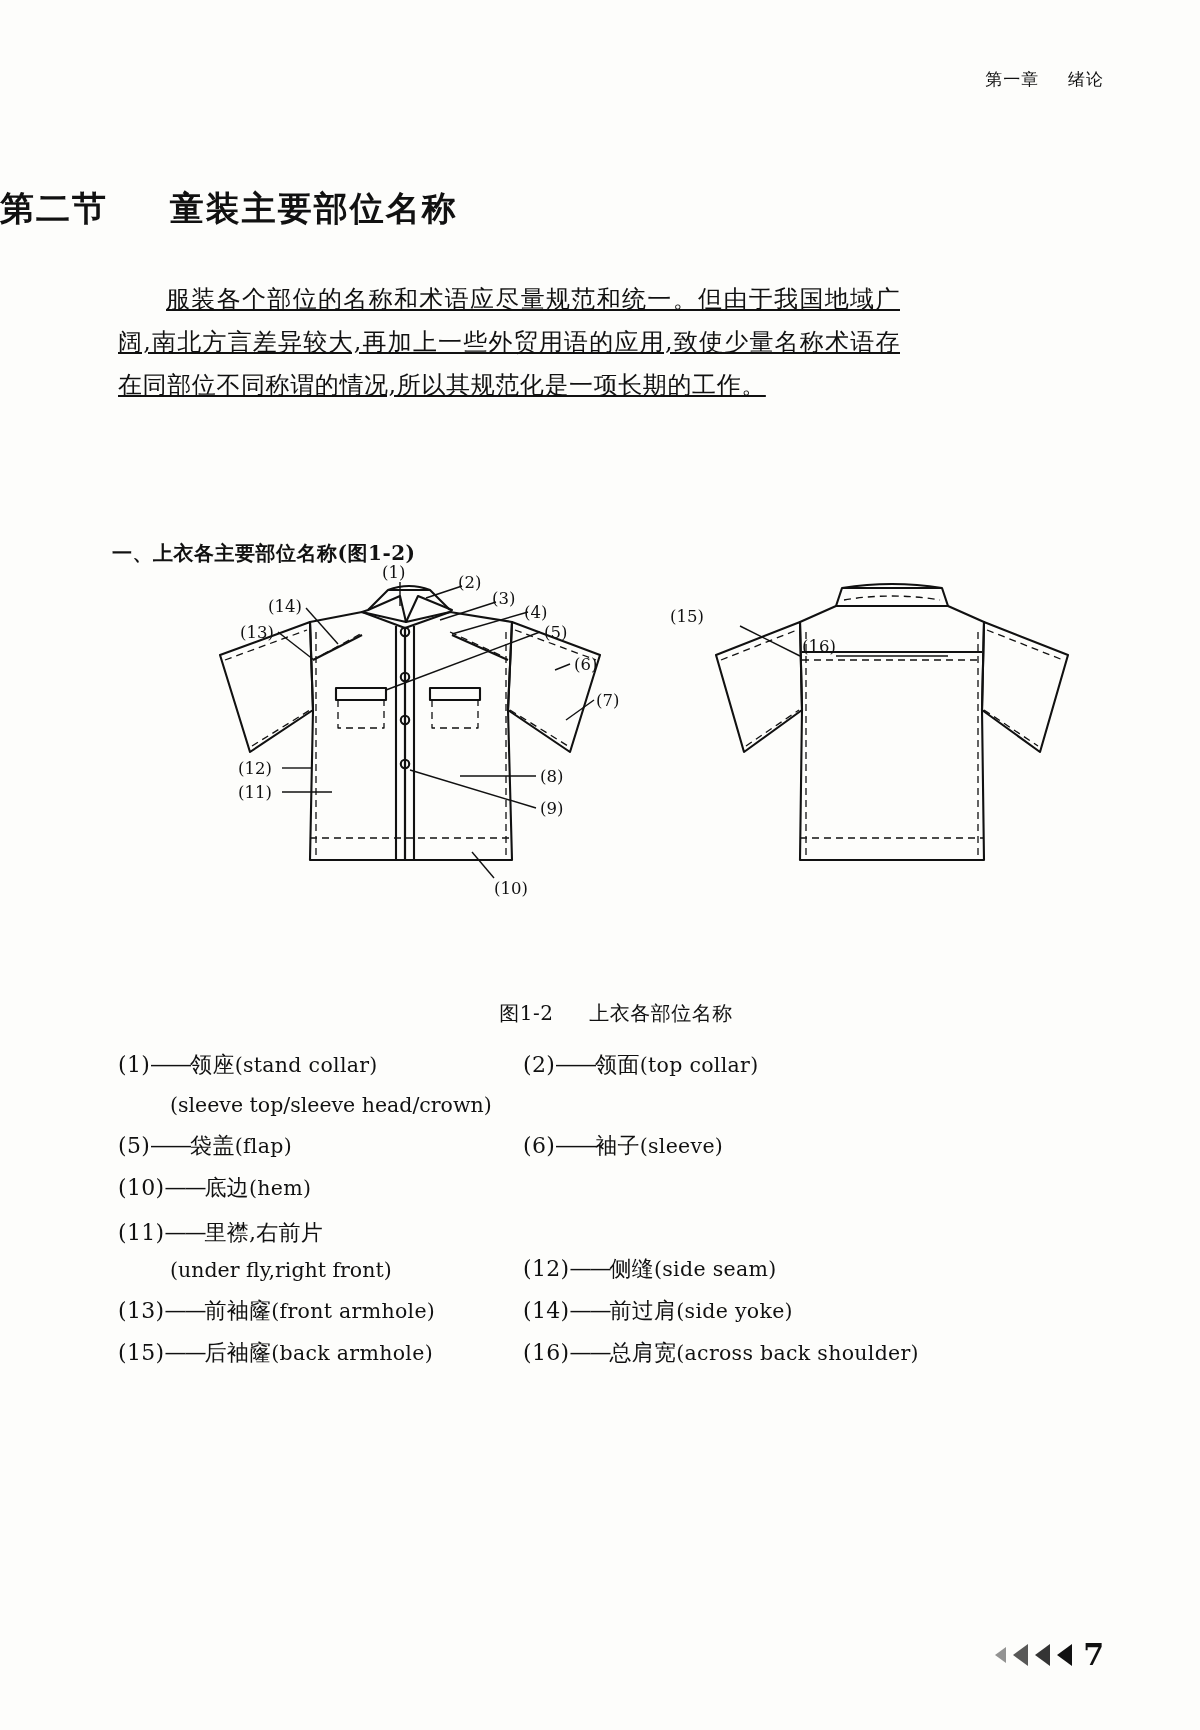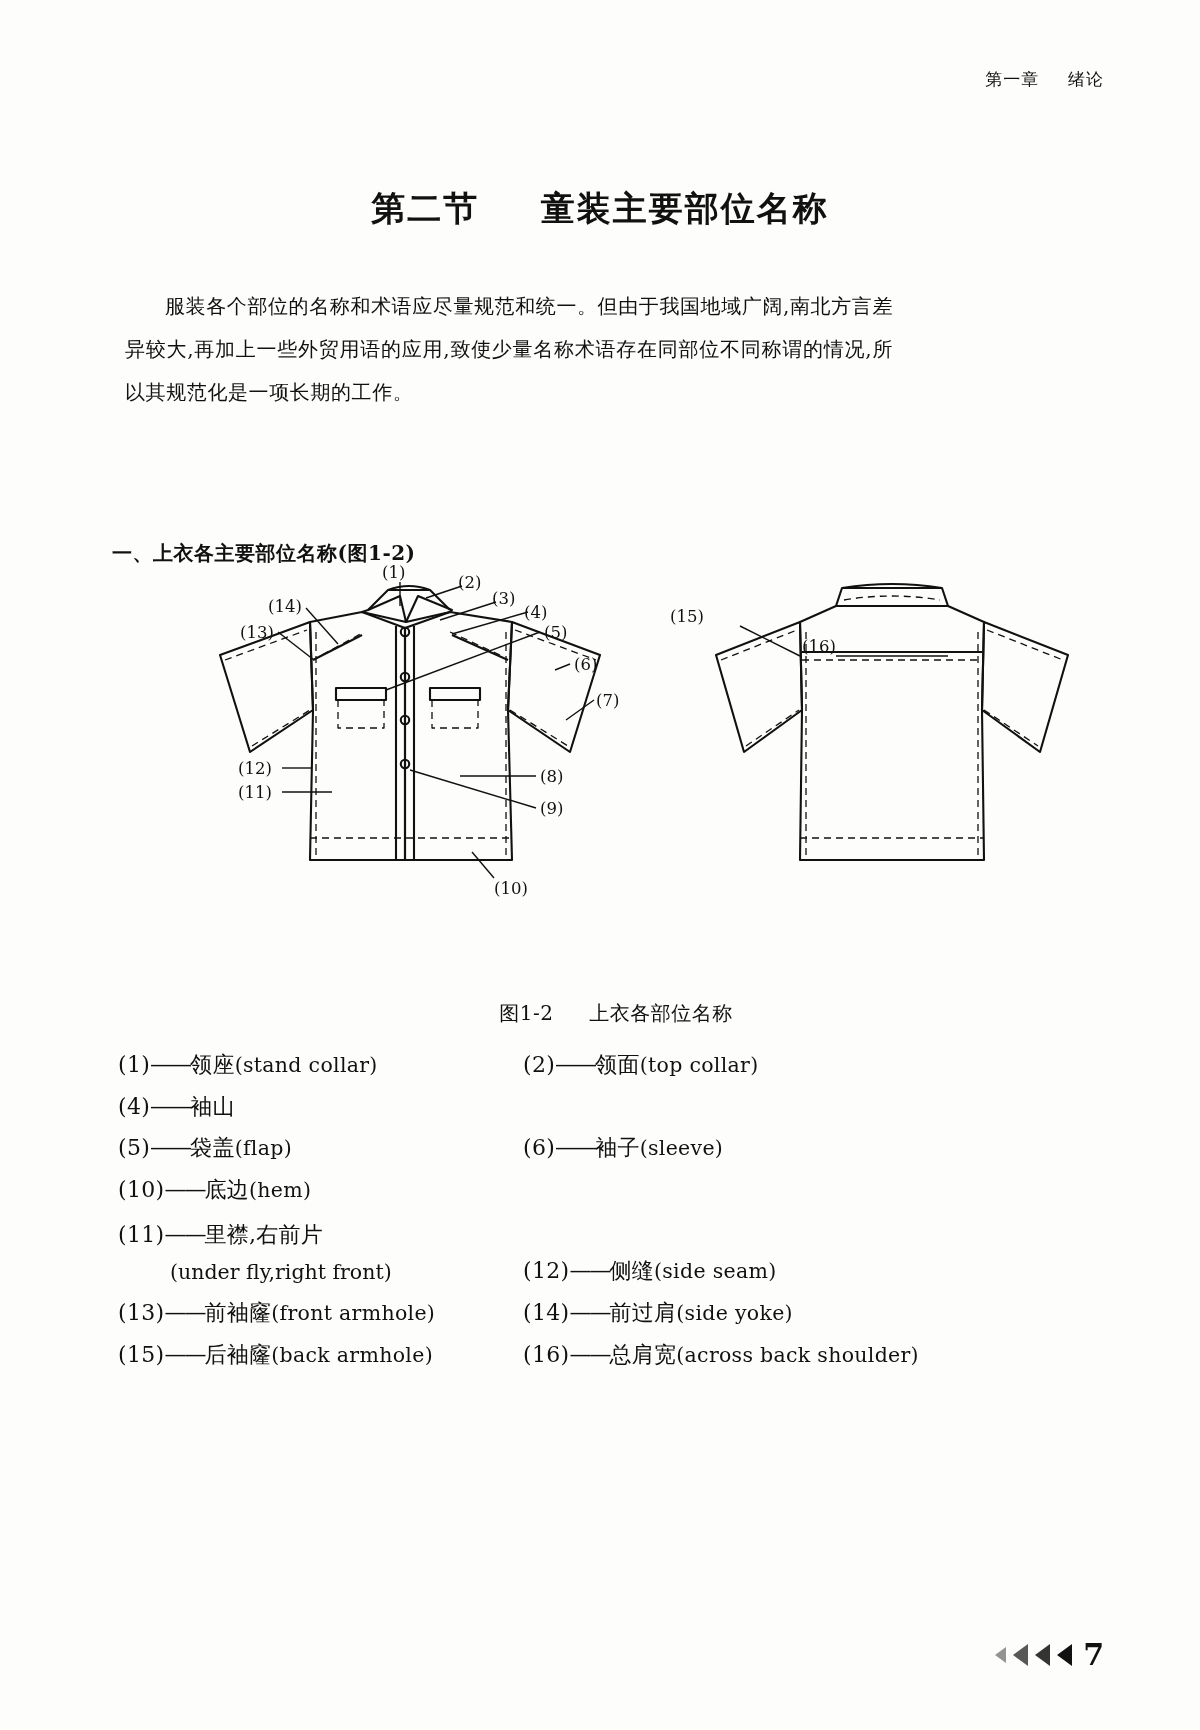--- a/index.html
+++ b/index.html
@@ -17,37 +17,37 @@
   .runhead{
     position:absolute;top:68px;right:96px;
     font-size:17px;letter-spacing:1px;
     white-space:nowrap;
   }
   .runhead .sp{display:inline-block;width:16px;}
 
   
   .sec-title{
     position:absolute;top:186px;left:0;right:0;
-    text-align:center;
     font-size:34px;font-weight:bold;
     letter-spacing:2px;
   }
   .sec-title .gap{display:inline-block;width:34px;}
 
   
   .body-wrap{
     position:absolute;top:278px;left:118px;width:782px;
   }
   .para{
-    font-size:20px;
+    font-size:24px;
     line-height:43px;
     text-align:justify;
     text-justify:inter-ideograph;
     letter-spacing:.6px;
-    margin:7px;
+    margin:0;
+    text-decoration:underline;
   }
   .para.indent{text-indent:2em;}
 
   
   .sub-head{
     position:absolute;top:540px;left:112px;
     font-size:20px;font-weight:bold;
     letter-spacing:.5px;
     white-space:nowrap;
   }
@@ -256,23 +256,21 @@
       </div>
       <div class="tcell">
         <div class="tline">
           <span>(2)</span><span class="dash">——</span><span class="cjk">领面</span><span class="en">(top collar)</span>
         </div>
       </div>
     </div>
 
     <div class="trow">
       <div class="tcell">
-        <div class="tline">
-          <span>(4)</span><span class="dash">——</span><span class="cjk">袖山</span>
-        </div>
+        <div class="tsub">(sleeve top/sleeve head/crown)</div>
       </div>
     </div>
 
     <div class="trow">
       <div class="tcell">
         <div class="tline">
           <span>(5)</span><span class="dash">——</span><span class="cjk">袋盖</span><span class="en">(flap)</span>
         </div>
       </div>
       <div class="tcell">

